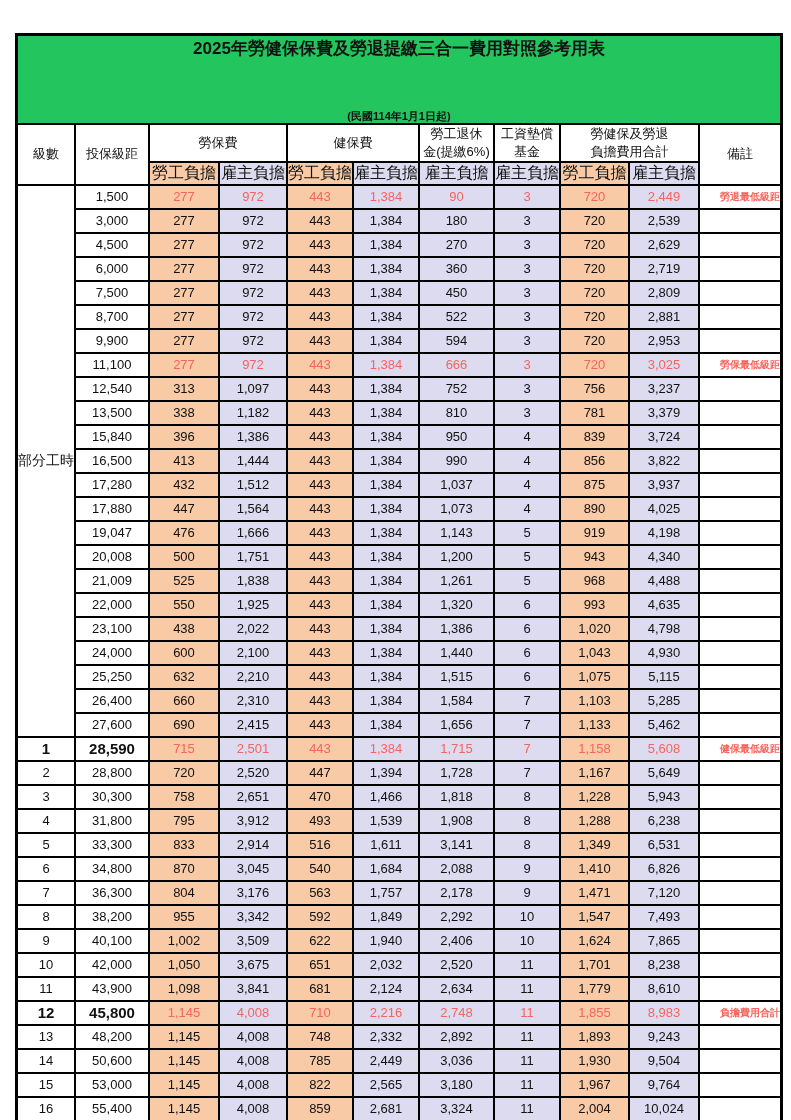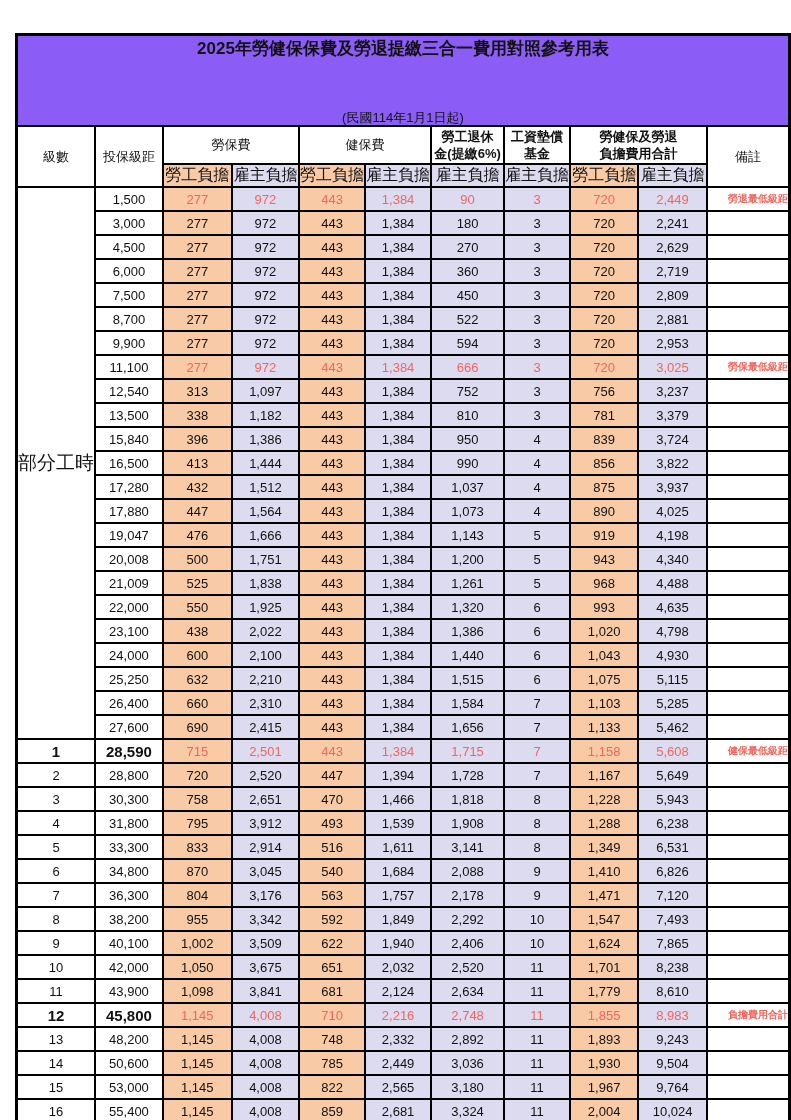--- a/index.html
+++ b/index.html
@@ -10,36 +10,36 @@
   .sheet{position:absolute;left:15px;top:33px;}
   table{border-collapse:collapse;table-layout:fixed;border:3px solid #000;}
   td,th{border:2px solid #000;text-align:center;vertical-align:middle;padding:0;
         font-weight:normal;overflow:hidden;white-space:nowrap;}
   
   col.c-level{width:56px}col.c-bracket{width:74px}
   col.c-v0{width:70px}col.c-v1{width:68px}col.c-v2{width:64px}col.c-v3{width:64px}
   col.c-v4{width:75px}col.c-v5{width:60px}col.c-v6{width:69px}col.c-v7{width:70px}
   col.c-remark{width:70px}
 
-  .title-cell{height:52px;background:#8b5cf6;text-align:center;}
+  .title-cell{height:52px;background:#22c55e;text-align:center;}
   .title-line1{font-size:17px;font-weight:bold;display:block;line-height:1.5;}
-  .title-line2{font-size:13px;font-weight:normal;display:block;line-height:1.2;margin-top:48px;}
+  .title-line2{font-size:11px;font-weight:bold;display:block;line-height:1.2;margin-top:48px;}
 
   .ghead{font-size:13px;height:36px;background:#fff;line-height:1.35;}
-  .ghead .hl{display:block;font-weight:bold;}
+  .ghead .hl{display:block;}
   .subhead{font-size:16px;height:19px;}
   .emp-bg{background:var(--emp-bg,#F8CBA6);}
   .er-bg{background:var(--er-bg,#DCDBF0);}
 
   tbody td{height:22px;font-size:13px;}
   td.level-cell,td.bracket-cell,td.remark-cell{background:#fff;}
   td.remark-cell{font-size:10px;font-weight:bold;padding-left:20px;}
   tr.red-row td.value-cell,tr.red-row td.remark-cell{color:var(--red,#F4655C);}
   tr.bold-row td.level-cell,tr.bold-row td.bracket-cell{font-weight:bold;font-size:15px;}
-  td.part-time{font-size:19px;background:#fff;}
+  td.part-time{font-size:14px;background:#fff;}
 </style>
 </head>
 <body>
 
 <div class="sheet">
   <table>
     <colgroup>
       <col class="c-level">
         <col class="c-bracket">
       <col class="c-v0">
@@ -105,21 +105,21 @@
         </tr>
         <tr>
           <td class="bracket-cell">3,000</td>
           <td class="value-cell emp-bg">277</td>
           <td class="value-cell er-bg">972</td>
           <td class="value-cell emp-bg">443</td>
           <td class="value-cell er-bg">1,384</td>
           <td class="value-cell er-bg">180</td>
           <td class="value-cell er-bg">3</td>
           <td class="value-cell emp-bg">720</td>
-          <td class="value-cell er-bg">2,241</td>
+          <td class="value-cell er-bg">2,539</td>
           <td class="remark-cell"></td>
         </tr>
         <tr>
           <td class="bracket-cell">4,500</td>
           <td class="value-cell emp-bg">277</td>
           <td class="value-cell er-bg">972</td>
           <td class="value-cell emp-bg">443</td>
           <td class="value-cell er-bg">1,384</td>
           <td class="value-cell er-bg">270</td>
           <td class="value-cell er-bg">3</td>

